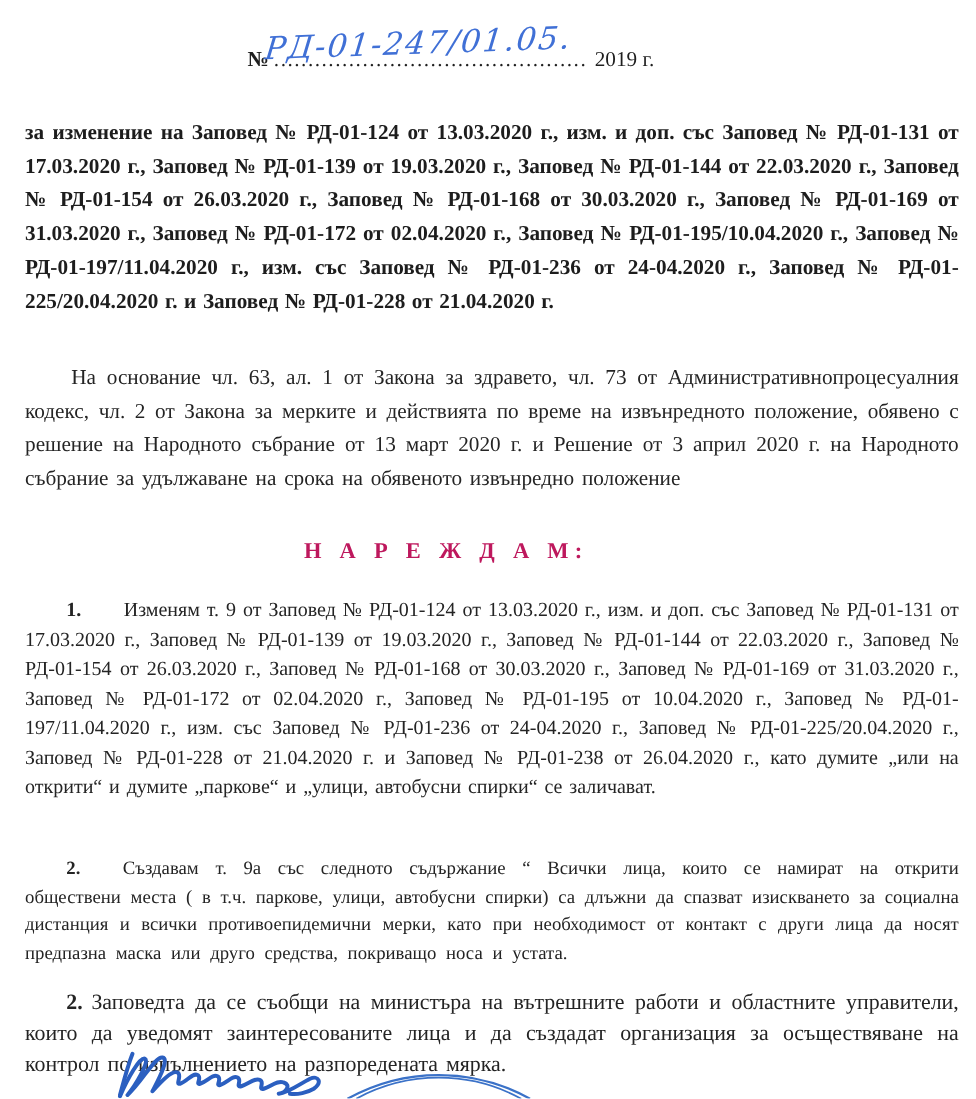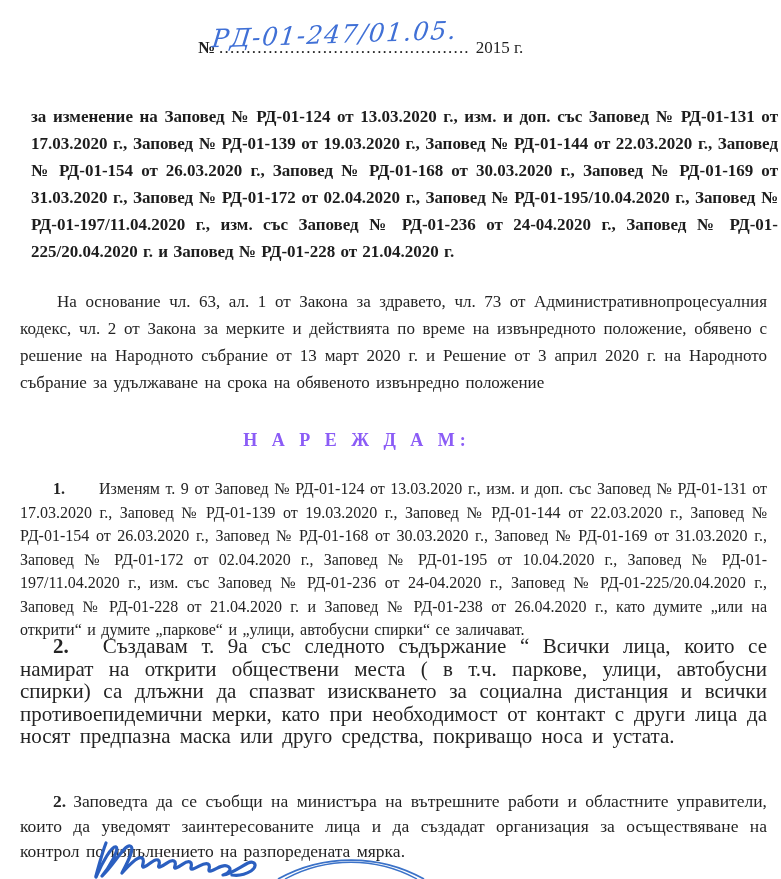--- a/index.html
+++ b/index.html
@@ -19,55 +19,55 @@
   }
   .number-line .no-sym { font-weight:bold; margin-right:4px; }
   .number-line .dots { letter-spacing:1.2px; }
   .number-line .year { margin-left:6px; }
   .handwritten {
     position:absolute; left:14px; top:-18px; color:#4070d6; font-size:25px;
     font-style:italic; font-family:"DejaVu Serif",serif; letter-spacing:1.5px;
     transform:rotate(-2deg) skewX(-8deg); white-space:nowrap;
   }
   .preamble {
-    position:absolute; top:92px; left:20px; width:747px; margin:11px;
+    position:absolute; top:92px; left:20px; width:747px; margin:0;
     text-align:justify; font-weight:bold; font-size:17px; line-height:27px;
     color:#1d1d1d; word-spacing:1px;
   }
   .legal {
     position:absolute; top:288px; left:20px; width:747px; margin:0;
     text-align:justify; font-size:17px; line-height:27px;
     text-indent:37px; word-spacing:2px;
   }
   .heading {
     position:absolute; top:430px; left:0; width:714px; text-align:center;
-    font-weight:bold; font-size:18px; letter-spacing:5px; color:#8b5cf6;
+    font-weight:bold; font-size:18px; letter-spacing:5px; color:#be185d;
     white-space:nowrap;
   }
   .item, .final {
     position:absolute; left:20px; width:747px; margin:0; text-align:justify;
     text-indent:33px;
   }
   .item1 { top:477px; font-size:16px;   line-height:23.5px; word-spacing:1.5px; }
-  .item2 { top:635px; font-size:21px; line-height:22.5px; word-spacing:4px; }
+  .item2 { top:684px; font-size:15px; line-height:22.5px; word-spacing:4px; }
   .final { top:789px; font-size:17.5px; line-height:25px;   word-spacing:2px; }
   .num { font-weight:bold; }
   .tabgap { display:inline-block; width:34px; }
   .final .num { margin-right:7px; }
   .signature-svg { position:absolute; left:90px; top:835px; }
   .stamp-svg { position:absolute; left:276px; top:858px; }
 </style>
 </head>
 <body>
 
 <div class="page">
 
 
   <div class="number-line">
-    <span class="no-sym">№</span><span class="dots">..............................................</span><span class="year">2015 г.</span>
+    <span class="no-sym">№</span><span class="dots">..............................................</span><span class="year">2019 г.</span>
     <span class="handwritten">РД-01-247/01.05.</span>
   </div>
 
   <p class="preamble">за изменение на Заповед № РД-01-124 от 13.03.2020 г., изм. и доп. със Заповед № РД-01-131 от 17.03.2020 г., Заповед № РД-01-139 от 19.03.2020 г., Заповед № РД-01-144 от 22.03.2020 г., Заповед № РД-01-154 от 26.03.2020 г., Заповед № РД-01-168 от 30.03.2020 г., Заповед № РД-01-169 от 31.03.2020 г., Заповед № РД-01-172 от 02.04.2020 г., Заповед № РД-01-195/10.04.2020 г., Заповед № РД-01-197/11.04.2020 г., изм. със Заповед № РД-01-236 от 24-04.2020 г., Заповед № РД-01-225/20.04.2020 г. и Заповед № РД-01-228 от 21.04.2020 г.</p>
 
   <p class="legal">На основание чл. 63, ал. 1 от Закона за здравето, чл. 73 от Административнопроцесуалния кодекс, чл. 2 от Закона за мерките и действията по време на извънредното положение, обявено с решение на Народното събрание от 13 март 2020 г. и Решение от 3 април 2020 г. на Народното събрание за удължаване на срока на обявеното извънредно положение</p>
 
   <div class="heading">Н А Р Е Ж Д А М:</div>
 
   <p class="item item1"><span class="num">1.</span><span class="tabgap"></span><span>Изменям т. 9 от Заповед № РД-01-124 от 13.03.2020 г., изм. и доп. със Заповед № РД-01-131 от 17.03.2020 г., Заповед № РД-01-139 от 19.03.2020 г., Заповед № РД-01-144 от 22.03.2020 г., Заповед № РД-01-154 от 26.03.2020 г., Заповед № РД-01-168 от 30.03.2020 г., Заповед № РД-01-169 от 31.03.2020 г., Заповед № РД-01-172 от 02.04.2020 г., Заповед № РД-01-195 от 10.04.2020 г., Заповед № РД-01-197/11.04.2020 г., изм. със Заповед № РД-01-236 от 24-04.2020 г., Заповед № РД-01-225/20.04.2020 г., Заповед № РД-01-228 от 21.04.2020 г. и Заповед № РД-01-238 от 26.04.2020 г., като думите „или на открити“ и думите „паркове“ и „улици, автобусни спирки“ се заличават.</span></p>

